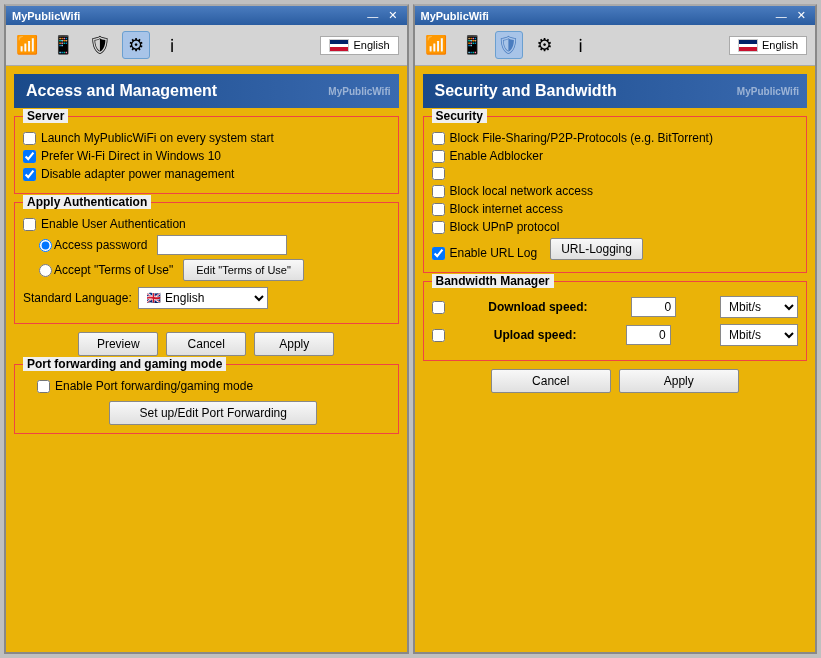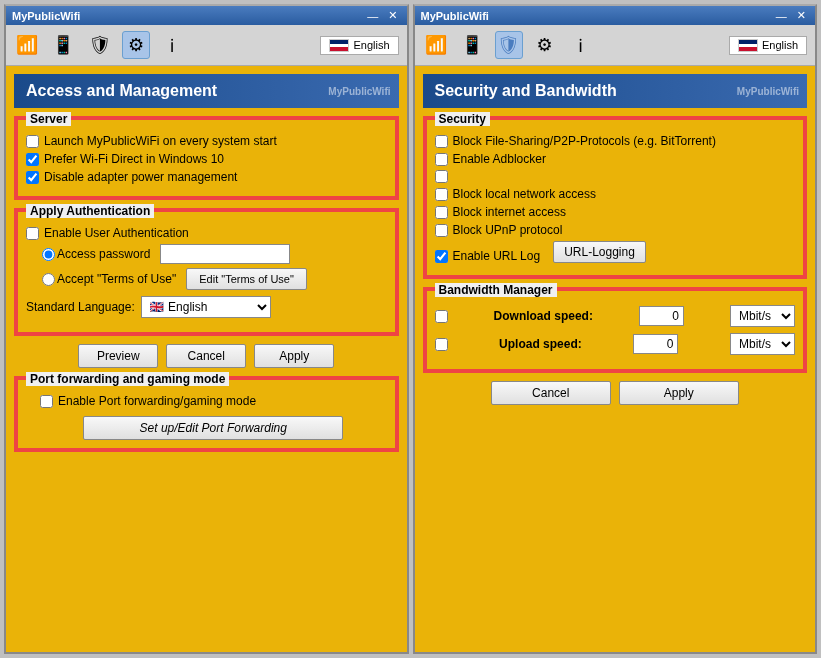--- a/index.html
+++ b/index.html
@@ -92,21 +92,21 @@
     }
     .page-header .watermark {
       position: absolute;
       right: 8px;
       top: 50%;
       transform: translateY(-50%);
       font-size: 10px;
       color: rgba(255,255,255,0.5);
     }
     .section-box {
-      border: 4px solid #ef4444;
+      border: 1px solid #ef4444;
       margin-bottom: 8px;
       padding: 8px;
       position: relative;
     }
     .section-title {
       position: absolute;
       top: -8px;
       left: 8px;
       background: #f0f0f0;
       padding: 0 4px;
@@ -190,21 +190,21 @@
       justify-content: space-between;
     }
     .num-input {
       width: 45px;
       border: 1px solid #888;
       padding: 2px 4px;
       text-align: right;
       font-size: 12px;
     }
     .unit-select {
-      width: 65px;
+      width: 78px;
     }
   </style>
 </head>
 <body>
 
 <div class="window">
 
   <div class="titlebar">
     <span>MyPublicWifi</span>
     <div class="titlebar-controls">
@@ -285,21 +285,21 @@
     </div>
 
     <div class="section-box" style="margin-top:8px;padding-left:22px;">
       <span class="section-title">Port forwarding and gaming mode</span>
       <div class="section-content">
         <div class="checkbox-row">
           <input type="checkbox" id="enable-port" style="">
           <label for="enable-port">Enable Port forwarding/gaming mode</label>
         </div>
         <div class="btn-row">
-          <button class="btn" style="width:260px;font-style:italic;">Set up/Edit Port Forwarding</button>
+          <button class="btn" style="width:208px;">Set up/Edit Port Forwarding</button>
         </div>
       </div>
     </div>
   </div>
 </div>
 
 <div class="window">
 
   <div class="titlebar">
     <span>MyPublicWifi</span>

